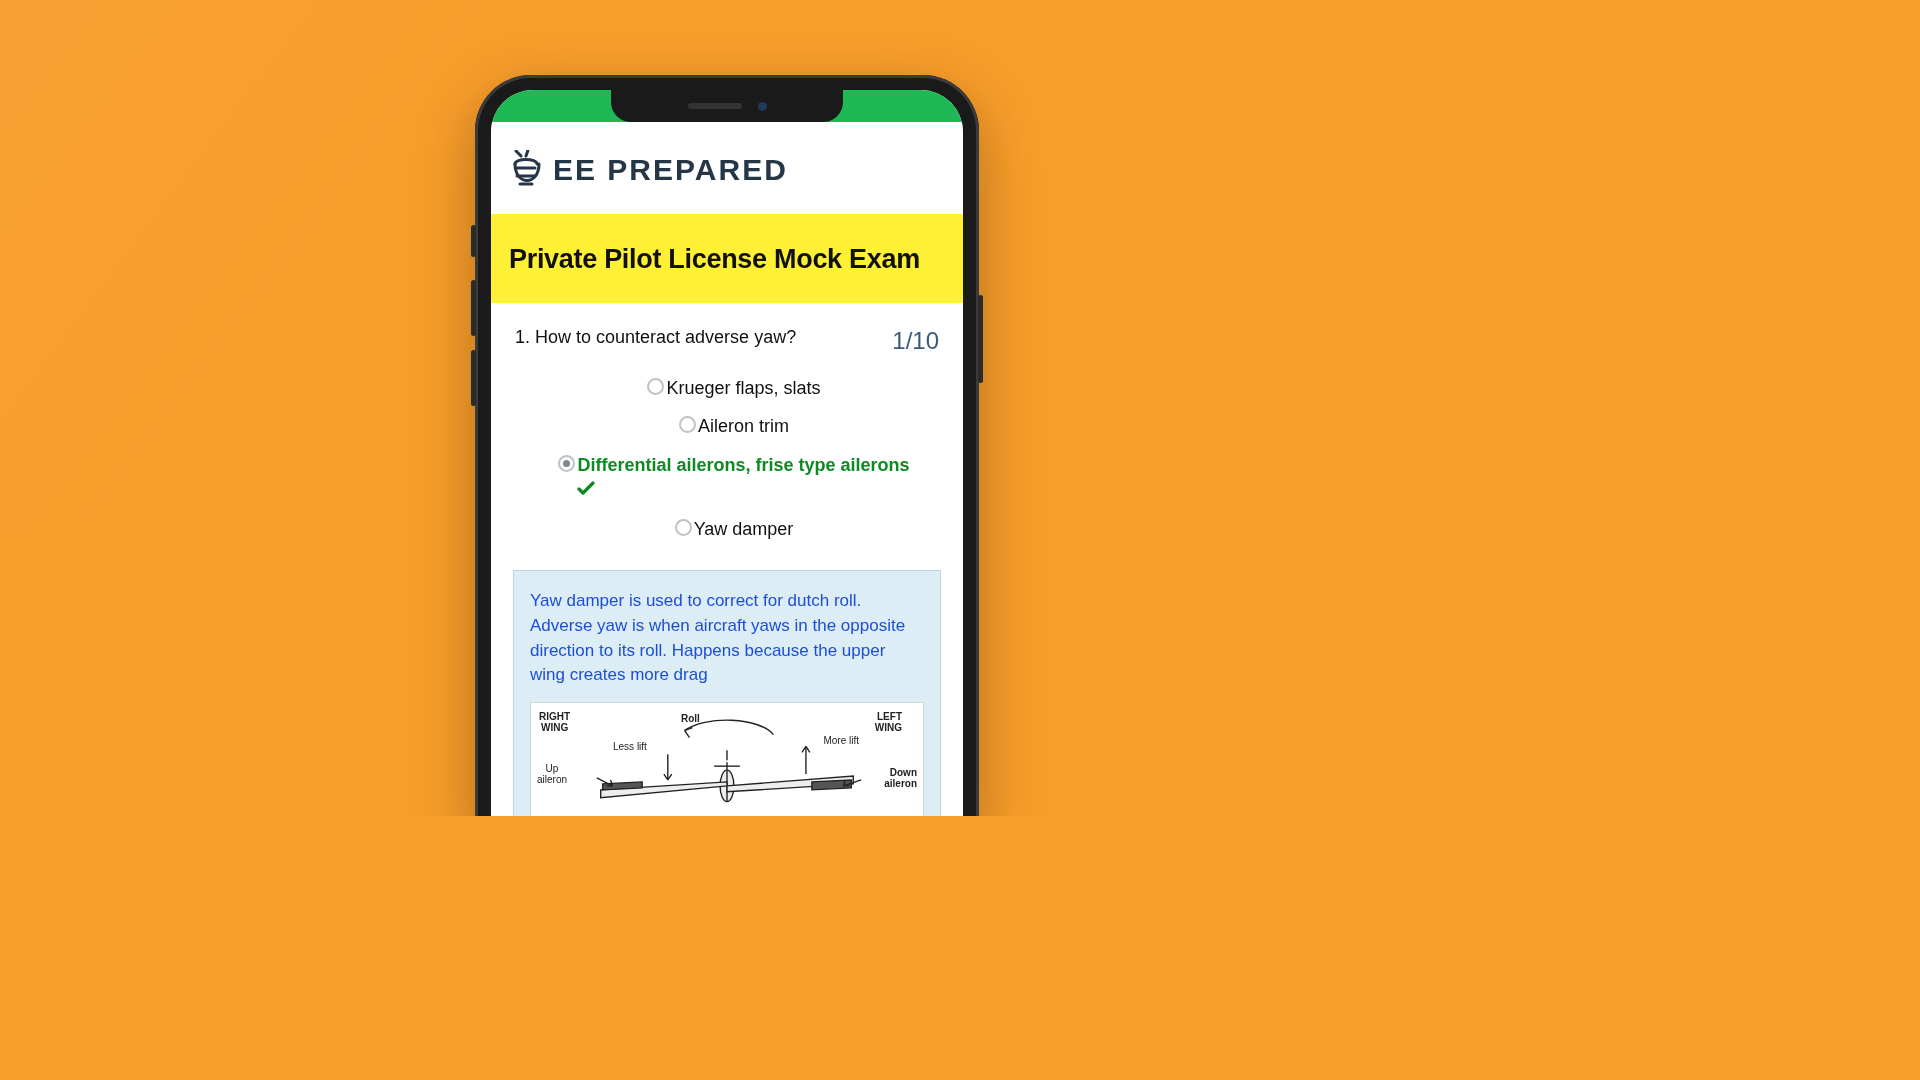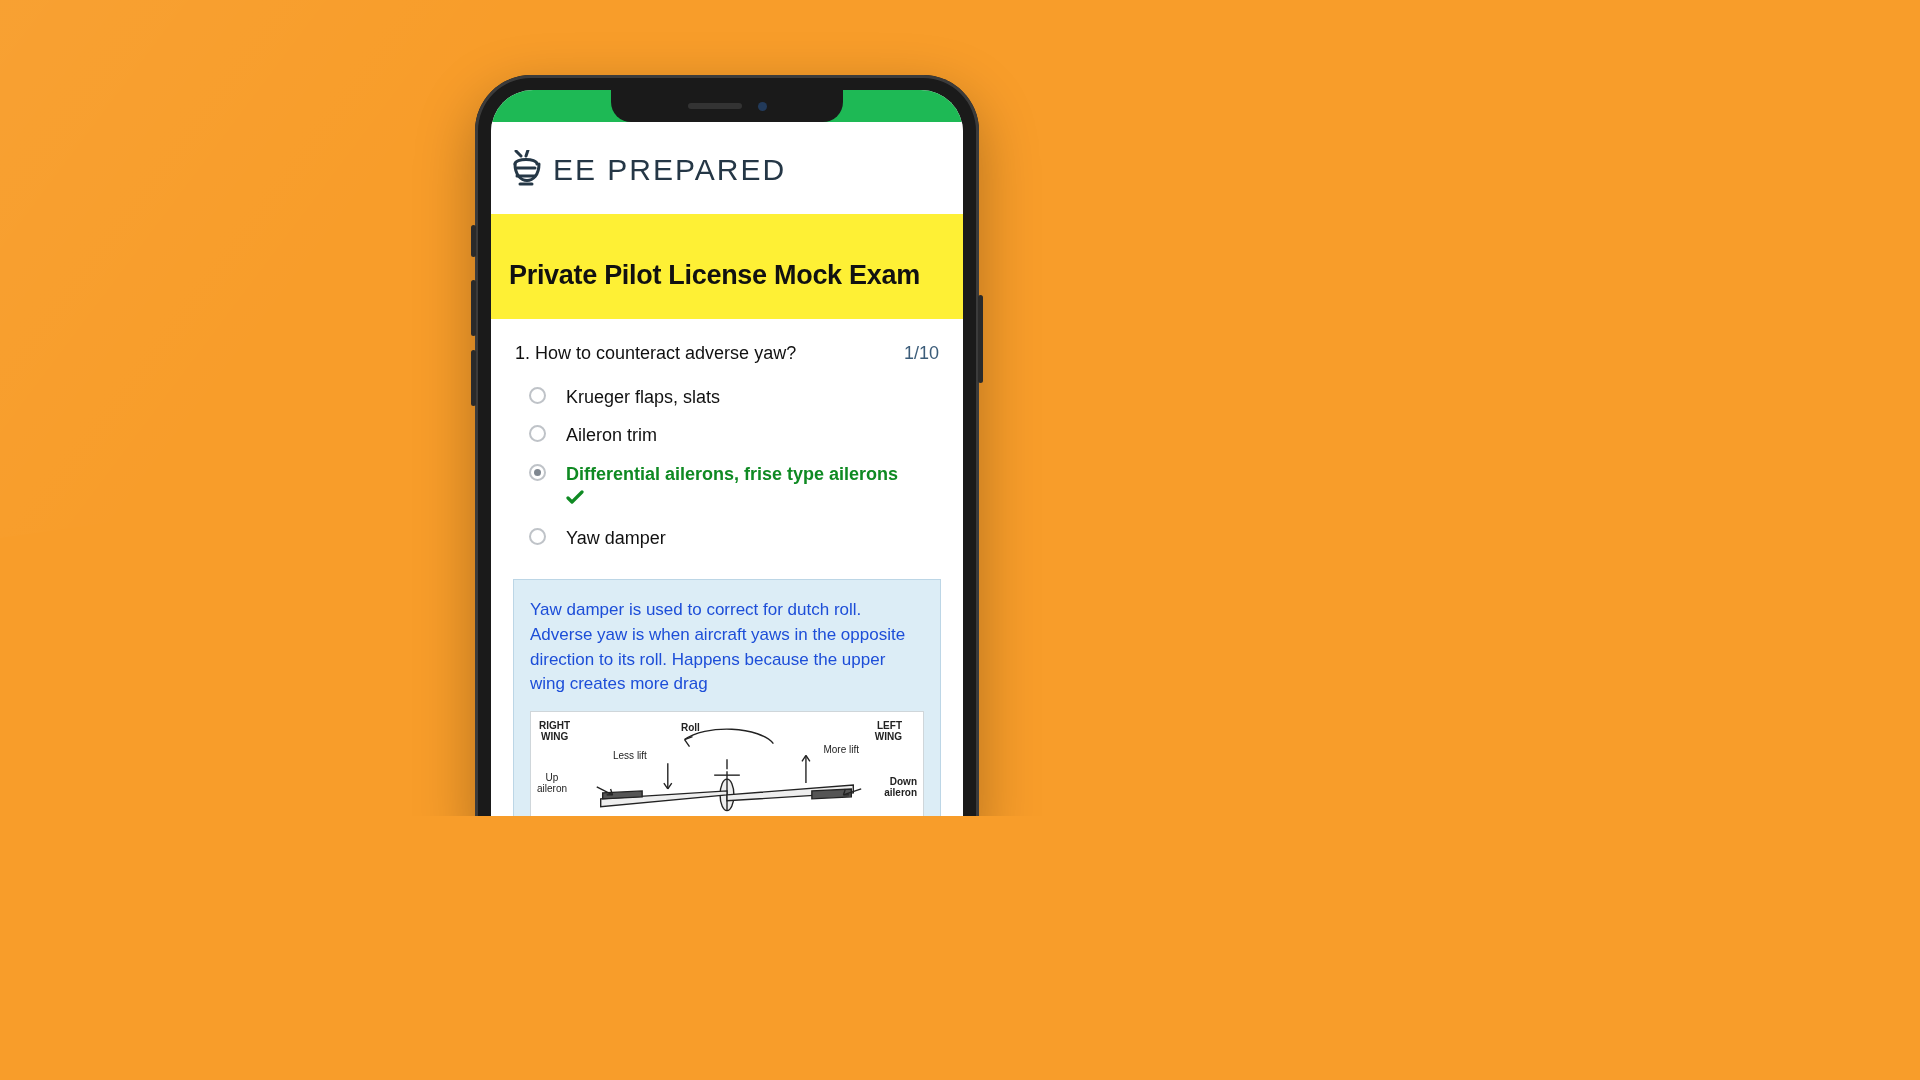--- a/index.html
+++ b/index.html
@@ -68,38 +68,38 @@
   .app-content {
     position:absolute; top:32px; left:0; right:0; bottom:0;
     background:#fff;
     display:flex; flex-direction:column;
   }
   .logo-row { padding: 28px 20px 24px 20px; }
   .logo {
     display:flex; align-items:center; gap:8px;
   }
   .logo-text {
-    font-weight:400; letter-spacing:2px;
+    font-weight:700; letter-spacing:2px;
     font-size:30px; color:#253746;
   }
   .logo-bee { width:34px; height:40px; position:relative; }
   .title-band {
     background:#fef035;
-    padding: 46px 18px 28px 18px;
+    padding: 30px 18px 28px 18px;
   }
   .title-band h1 {
     font-size:27px; font-weight:800; color:#111;
     letter-spacing:-0.3px;
   }
   .question-block { padding: 24px 24px 0 24px; }
   .q-row { display:flex; justify-content:space-between; align-items:flex-start; margin-bottom:14px; }
   .q-text { font-size:18px; color:#111; }
-  .q-count { font-size:18px; color:#3b5c79; font-weight:400; white-space:nowrap; margin-left:18px; }
+  .q-count { font-size:24px; color:#3b5c79; font-weight:400; white-space:nowrap; margin-left:18px; }
   .options { padding-left:14px; }
-  .opt { display:flex; align-items:flex-start; gap:20px; padding:7px 0; cursor:pointer; }
+  .opt { display:flex; align-items:flex-start; gap:2px; padding:7px 0; cursor:pointer;justify-content:center; }
   .radio {
     flex:0 0 auto; width:17px; height:17px; border:2px solid #bfc3c8;
     border-radius:50%; margin-top:2px; background:#fff;
     display:flex; align-items:center; justify-content:center;
   }
   .radio.checked .inner { width:7px; height:7px; background:#7f8790; border-radius:50%; }
   .opt-label { font-size:18px; color:#111; line-height:1.35; }
   .opt.correct .opt-label { color:#0f8a23; font-weight:700; }
   .check-icon { color:#0f8a23; margin-top:4px; }
   .explain {

